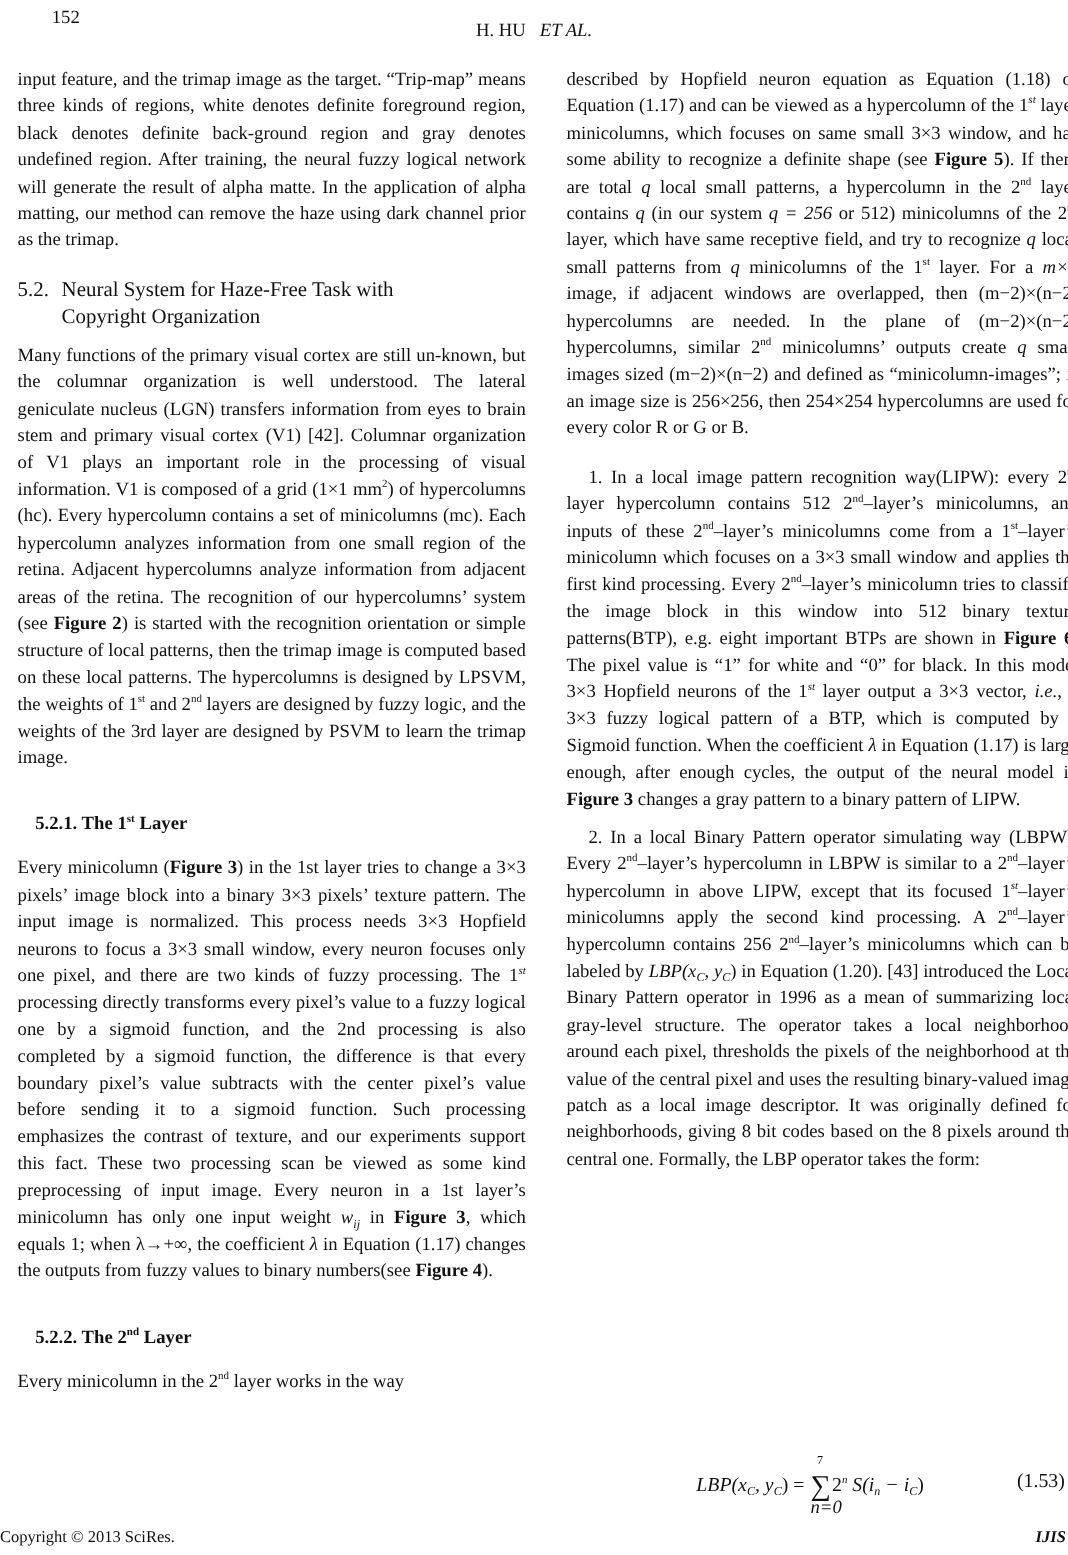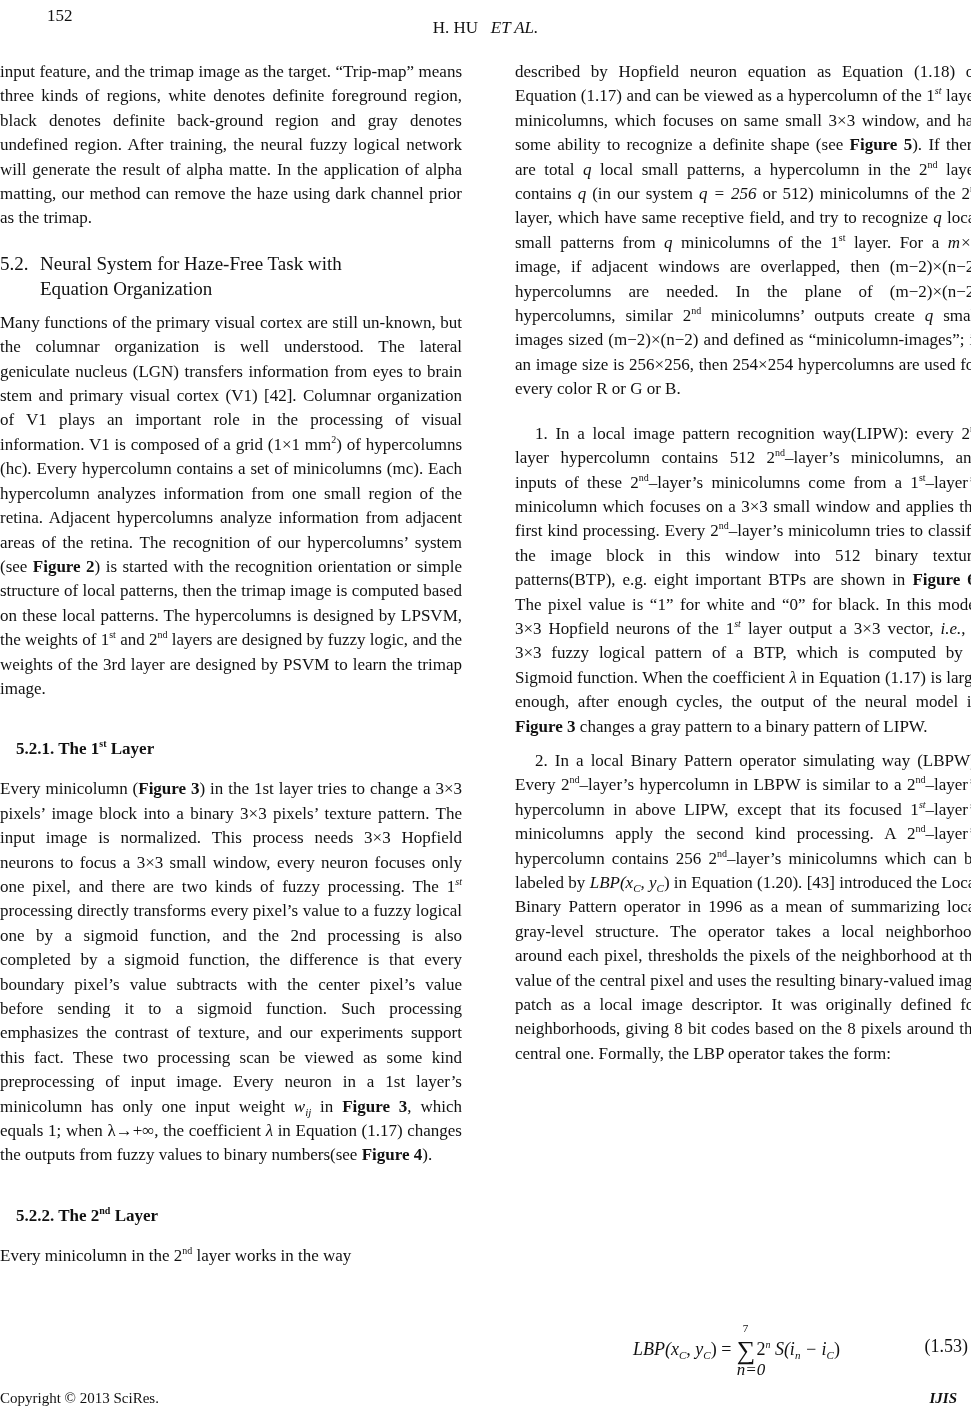--- a/index.html
+++ b/index.html
@@ -6,21 +6,21 @@
   body {
     width: 971px; height: 1414px; position: relative; overflow: hidden;
     font-family: "Liberation Serif", "DejaVu Serif", serif; color: #111;
   }
   .running-head { position: absolute; top: 6px; left: 0; width: 971px; height: 24px; font-size: 17px; }
   .page-num { position: absolute; left: 0; top: 0; padding-left: 47px; }
   .authors { position: absolute; left: 0; width: 971px; text-align: center; top: 12px; }
   .authors i { font-style: italic; }
 
   .col { position: absolute; top: 60px; font-size: 17px; line-height: 24.4px; text-align: justify; }
-  .col-left { left: 0; width: 462px; }
+  .col-left { left: 16px; width: 462px; }
   .col-right { left: 505px; width: 465px; margin-left: 10px; }
 
   .col p { margin: 0; }
   .col p.indent { text-indent: 20px; }
   .gap-s { height: 10px; }
   .gap-m { height: 20px; }
 
   h2.sec { font-size: 19px; font-weight: normal; margin: 0; line-height: 25px; text-align: left; }
   h2.sec .num { display: inline-block; width: 40px; }
   h2.sec .line2 { display: block; padding-left: 40px; }
@@ -35,34 +35,34 @@
 
   .equation { position: absolute; left: 630px; top: 1326px; width: 340px; height: 60px; font-size: 18px; }
   .eq-body { position: absolute; left: 3px; top: 10px; white-space: nowrap; }
   .eq-sum { position: relative; display: inline-block; font-size: 26px; vertical-align: -4px; margin: 0 1px; }
   .eq-sum .top { position: absolute; top: -14px; left: 6px; font-size: 11px; }
   .eq-sum .bot { position: absolute; top: 24px; left: 0px; font-size: 17px; font-style: italic; white-space: nowrap; }
   .eq-num { position: absolute; right: 2px; top: 10px; font-style: normal; }
 
   .footer { position: absolute; top: 1390px; left: 0; width: 971px; font-size: 15px; }
   .copyright { position: absolute; left: 0; }
-  .journal { position: absolute; right: 14px; font-weight: bold; font-style: italic; }
+  .journal { position: absolute; right: 2px; font-weight: bold; font-style: italic; }
 </style>
 </head>
 <body>
 
 <header class="running-head">
   <span class="page-num">152</span>
   <span class="authors"><span>H. HU</span>&nbsp;&nbsp;&nbsp;<i>ET AL.</i></span>
 </header>
 
 <div class="col col-left" id="left-col">
     <p>input feature, and the trimap image as the target. “Trip-map” means three kinds of regions, white denotes definite foreground region, black denotes definite back-ground region and gray denotes undefined region. After training, the neural fuzzy logical network will generate the result of alpha matte. In the application of alpha matting, our method can remove the haze using dark channel prior as the trimap.</p>
     <div class="gap-m"></div>
-    <h2 class="sec"><span class="num">5.2.</span><span>Neural System for Haze-Free Task with</span><span class="line2">Equation Organization</span></h2>
+    <h2 class="sec"><span class="num">5.2.</span><span>Neural System for Haze-Free Task with</span><span class="line2">Copyright Organization</span></h2>
     <div class="gap-s"></div>
     <p>Many functions of the primary visual cortex are still un-known, but the columnar organization is well understood. The lateral geniculate nucleus (LGN) transfers information from eyes to brain stem and primary visual cortex (V1) [42]. Columnar organization of V1 plays an important role in the processing of visual information. V1 is composed of a grid <span class="math">(1×1 mm<sup>2</sup>)</span> of hypercolumns (hc). Every hypercolumn contains a set of minicolumns (mc). Each hypercolumn analyzes information from one small region of the retina. Adjacent hypercolumns analyze information from adjacent areas of the retina. The recognition of our hypercolumns’ system (see <b class="ref">Figure 2</b>) is started with the recognition orientation or simple structure of local patterns, then the trimap image is computed based on these local patterns. The hypercolumns is designed by LPSVM, the weights of 1<sup>st</sup> and 2<sup>nd</sup> layers are designed by fuzzy logic, and the weights of the 3rd layer are designed by PSVM to learn the trimap image.</p>
     <div class="gap-m"></div>
     <h3 class="sub">5.2.1. The 1<sup>st</sup> Layer</h3>
     <p>Every minicolumn (<b class="ref">Figure 3</b>) in the 1st layer tries to change a <span class="math"> 3×3 </span> pixels’ image block into a binary <span class="math"> 3×3 </span> pixels’ texture pattern. The input image is normalized. This process needs <span class="math"> 3×3 </span> Hopfield neurons to focus a <span class="math"> 3×3 </span> small window, every neuron focuses only one pixel, and there are two kinds of fuzzy processing. The 1<sup class="it">st</sup> processing directly transforms every pixel’s value to a fuzzy logical one by a sigmoid function, and the 2nd processing is also completed by a sigmoid function, the difference is that every boundary pixel’s value subtracts with the center pixel’s value before sending it to a sigmoid function. Such processing emphasizes the contrast of texture, and our experiments support this fact. These two processing scan be viewed as some kind preprocessing of input image. Every neuron in a 1st layer’s minicolumn has only one input weight <span class="math"><span class="var">w</span><span class="sub-i">ij</span></span> in <b class="ref">Figure 3</b>, which equals 1; when <span class="math"> λ→+∞</span>, the coefficient <span class="math"><span class="var"> λ </span></span> in Equation (1.17) changes the outputs from fuzzy values to binary numbers(see <b class="ref">Figure 4</b>).</p>
     <div class="gap-m"></div>
     <h3 class="sub">5.2.2. The 2<sup>nd</sup> Layer</h3>
     <p>Every minicolumn in the 2<sup>nd</sup> layer works in the way</p>
   </div>
 <div class="col col-right" id="right-col">

